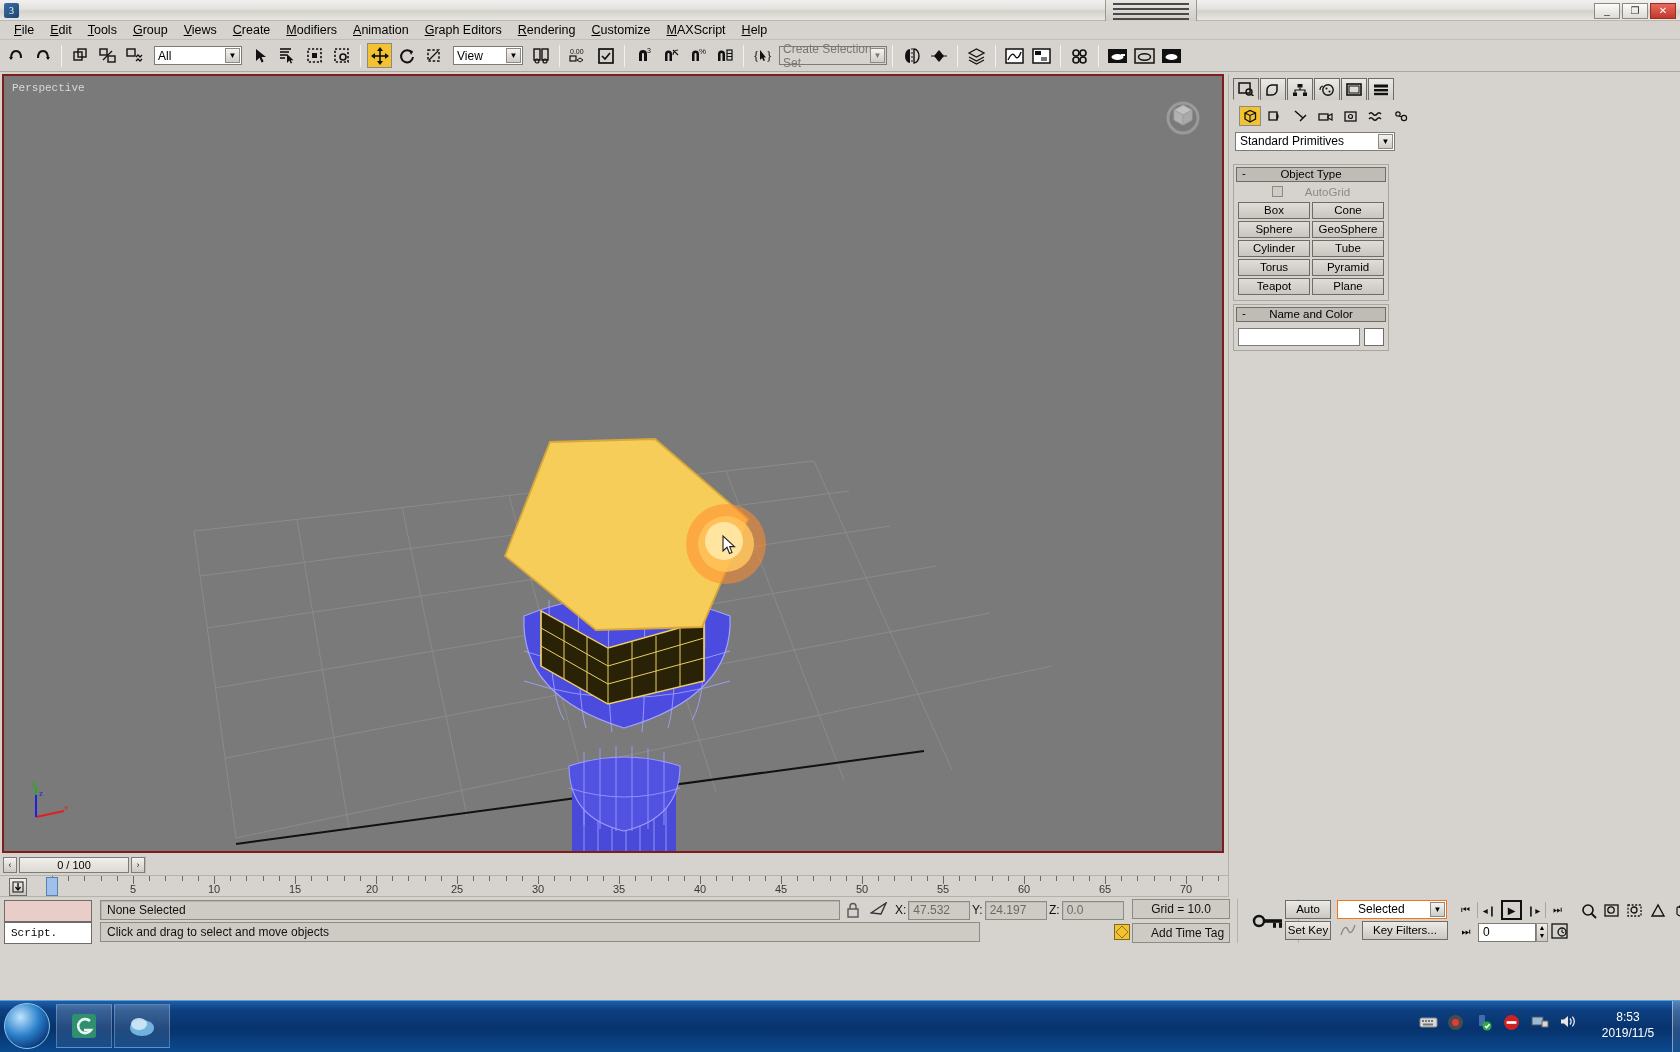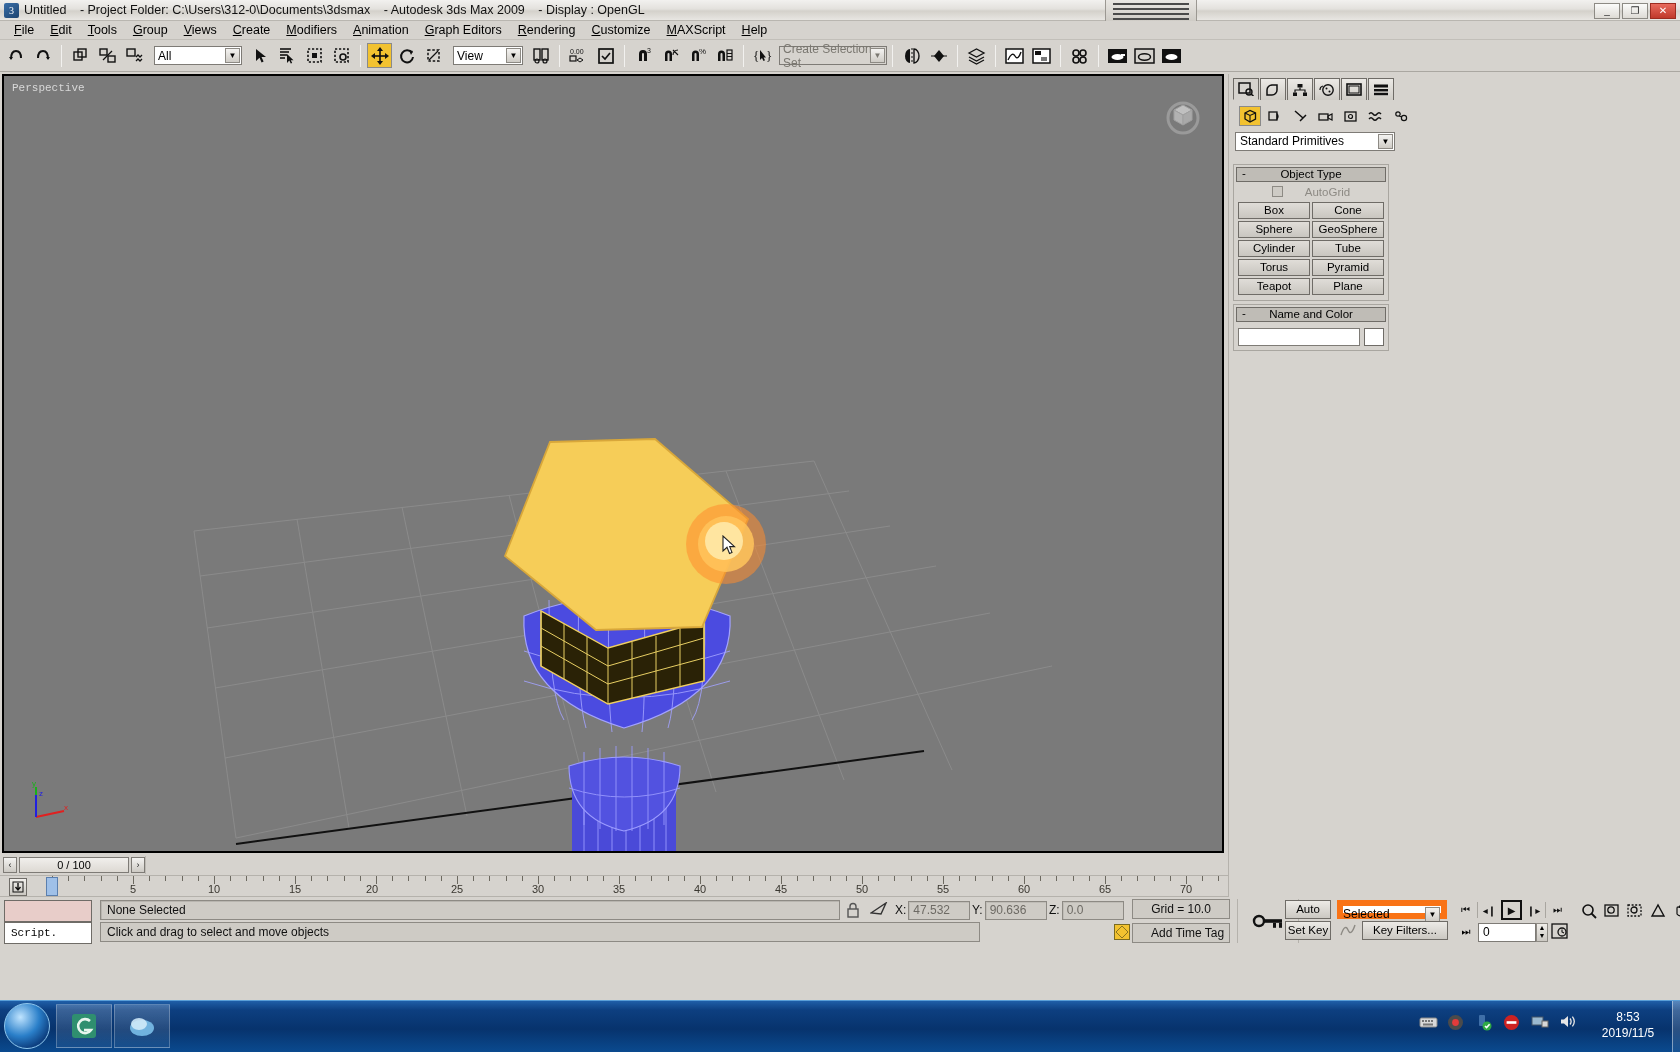--- a/index.html
+++ b/index.html
@@ -78,21 +78,21 @@
     position:absolute; right:1px; top:1px; width:15px; height:15px;
     background: linear-gradient(to bottom,#f4f3f1,#cfccc6);
     border:1px solid #8d8a84; display:flex; align-items:center; justify-content:center;
     font-size:8px;
   }
   .tcombo.dis { background:#d6d3ce; color:#7a7770; }
 
   
   .viewport {
     position:absolute; left:2px; top:74px; width:1222px; height:779px;
-    background:#7a7a7a; border:2px solid #000000; overflow:hidden;
+    background:#7a7a7a; border:2px solid #7f1d1d; overflow:hidden;
   }
   .vp-label {
     position:absolute; left:8px; top:6px; color:#d8d8d8; font-size:11px;
     font-family:"Liberation Mono", monospace;
   }
   .vp-cube {
     position:absolute; right:18px; top:18px; width:42px; height:42px;
     opacity:.72;
   }
   .axis-tripod { position:absolute; left:22px; bottom:28px; width:46px; height:46px; }
@@ -193,21 +193,21 @@
     border:1px solid #6f6c67; background:linear-gradient(to bottom,#eceae6,#cbc8c2);
     font-size:11.5px; line-height:17px; text-align:center;
   }
   .setkey {
     position:absolute; left:1200px; top:24px; width:46px; height:19px;
     border:1px solid #6f6c67; background:linear-gradient(to bottom,#eceae6,#cbc8c2);
     font-size:11.5px; line-height:17px; text-align:center;
   }
   .selcombo {
     position:absolute; left:1248px; top:3px; width:110px; height:19px;
-    border:6px solid #f97316; background:#fff; font-size:12px; line-height:17px; padding-left:0;
+    border:1px solid #f97316; background:#fff; font-size:12px; line-height:17px; padding-left:20px;
   }
   .keyfilters {
     position:absolute; left:1272px; top:24px; width:86px; height:19px;
     border:1px solid #6f6c67; background:linear-gradient(to bottom,#eceae6,#cbc8c2);
     font-size:11.5px; line-height:17px; text-align:center;
   }
   .playctl { position:absolute; left:1362px; top:2px; display:flex; align-items:center; gap:1px; }
   .pbtn {
     width:21px; height:20px; border:1px solid transparent;
     display:flex; align-items:center; justify-content:center; font-size:10px; color:#111;
@@ -304,26 +304,20 @@
 
   .cursor { position:absolute; pointer-events:none; }
 </style>
 </head>
 <body>
 
 <div class="app">
 
   <div class="titlebar">
     <div class="tb-logo">3</div>
-    <div class="tb-text">
-      <span class="seg">Untitled</span>
-      <span class="seg">- Project Folder: C:\Users\312-0\Documents\3dsmax</span>
-      <span class="seg">- Autodesk 3ds Max  2009</span>
-      <span class="seg">- Display : OpenGL</span>
-    </div>
     <div class="tb-center-grip">
         <i></i>
         <i></i>
         <i></i>
         <i></i>
       </div>
     <div class="winbtns">
       <div class="winbtn">_</div>
       <div class="winbtn">❐</div>
       <div class="winbtn close">✕</div>
@@ -840,21 +834,21 @@
           <path d="M1 11 L16 1 L11 12 Z" fill="none" stroke="#333" stroke-width="1.4"></path>
         </svg>
     </div>
 
     <div class="coordbox" style="left:895px;top:3px;">
       <span class="coordlabel">X:</span>
       <span class="coordinput">47.532</span>
     </div>
     <div class="coordbox" style="left:972px;top:3px;">
       <span class="coordlabel">Y:</span>
-      <span class="coordinput">90.636</span>
+      <span class="coordinput">24.197</span>
     </div>
     <div class="coordbox" style="left:1049px;top:3px;">
       <span class="coordlabel">Z:</span>
       <span class="coordinput">0.0</span>
     </div>
 
     <div class="gridbox" style="left:1132px;">Grid = 10.0</div>
     <div class="tt-icon" style="left:1114px;top:27px;">
       <svg width="14" height="14" viewBox="0 0 14 14">
           <path d="M1 7 L7 1 L13 7 L7 13 Z" fill="#f2c230" stroke="#8a7420"></path>

